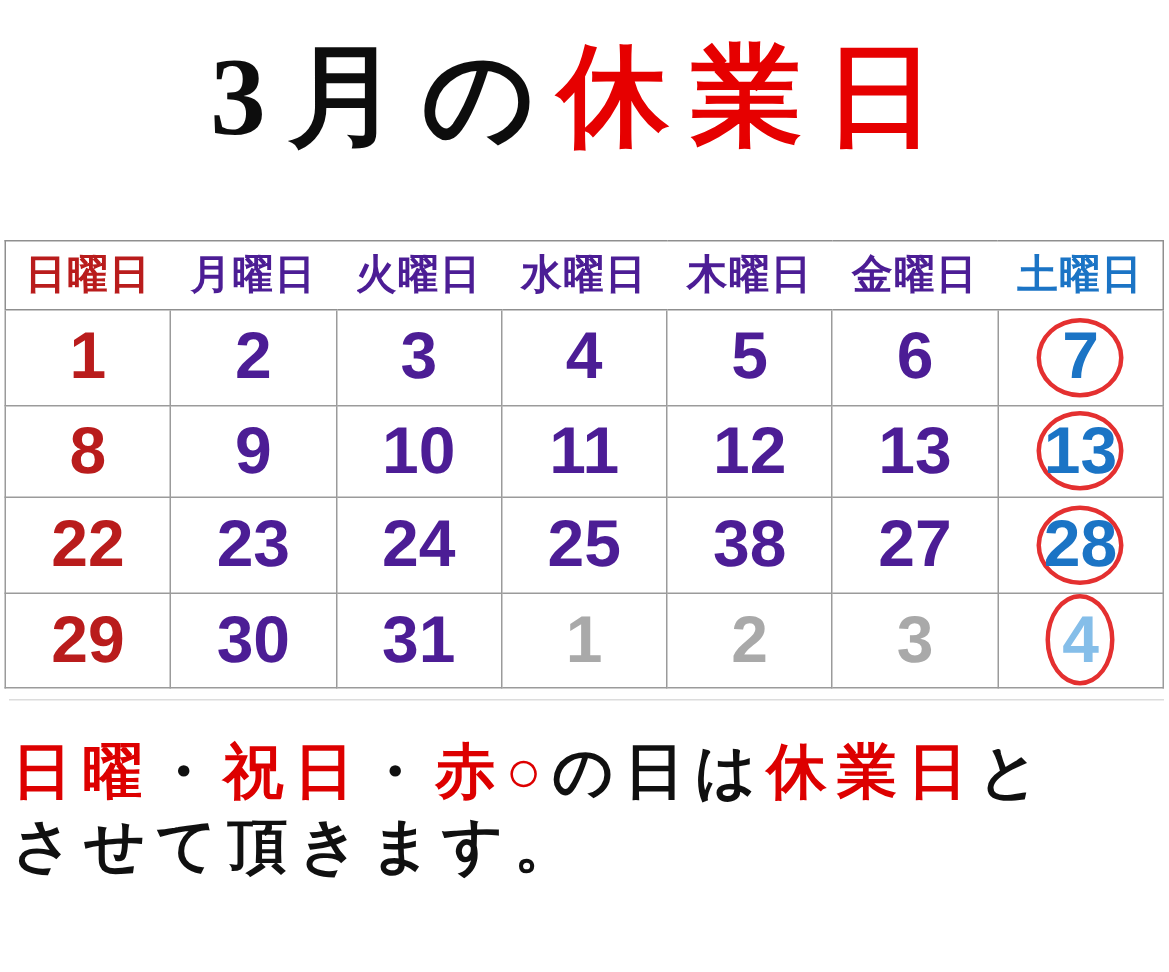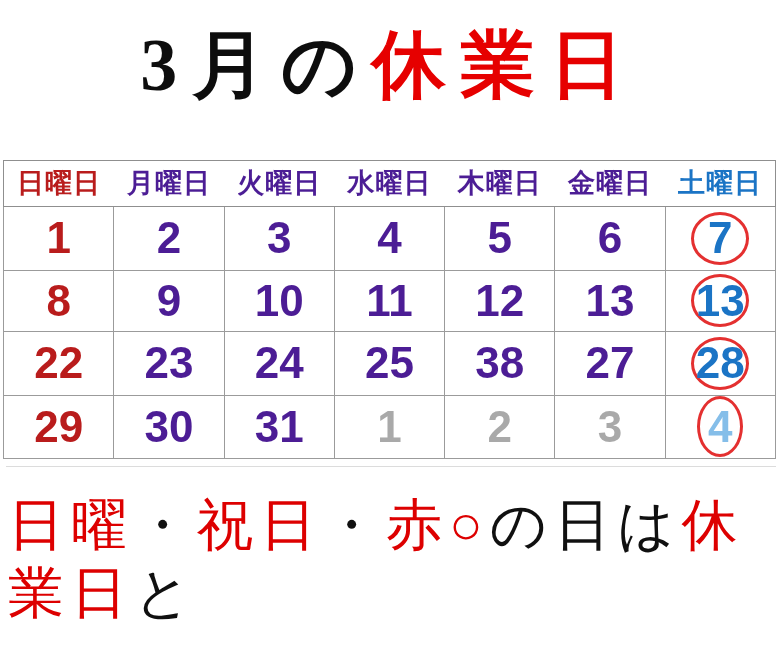--- a/index.html
+++ b/index.html
@@ -74,22 +74,22 @@
   .circled-tall{width:46px;height:61px;}
   
   .subline{
     height:1px;background:#dcdcdc;
     width:770px;margin:7px 0 0 6px;
   }
   
   .footnote{
     margin:24px 0 0 8px;
     font-family:"Liberation Serif","DejaVu Serif",serif;
-    font-weight:400;
-    font-size:56px;
+    font-weight:700;
+    font-size:40px;
     letter-spacing:7px;
     line-height:1.22;
     color:#101010;
   }
   .footnote .red{color:#dd0000;}
   .footnote .blk{color:#101010;}
 </style>
 </head>
 <body>
 
@@ -144,13 +144,14 @@
     <td><span class="daynum nm">3</span></td>
     <td><span class="daynum nm-sat circled circled-tall">4</span></td>
   </tr>
 </tbody>
   </table>
 
 <div class="subline"></div>
 
 <div class="footnote">
   <div><span class="red">日曜</span><span class="blk">・</span><span class="red">祝日</span><span class="blk">・</span><span class="red">赤○</span><span class="blk">の日は</span><span class="red">休業日</span><span class="blk">と</span></div>
+  <div>させて頂きます。</div>
 </div>
 
 </body></html>

